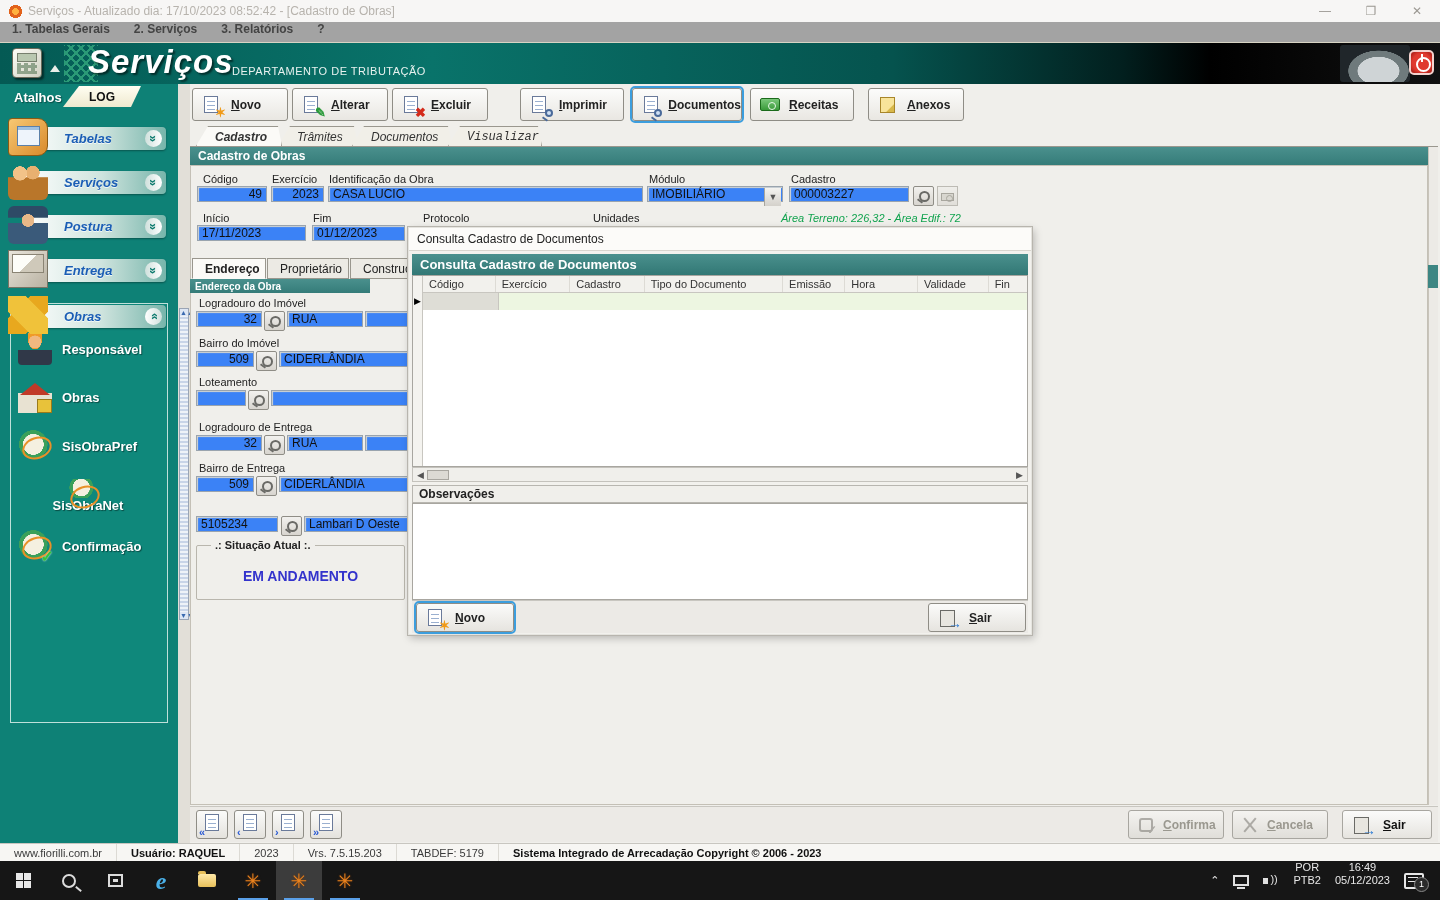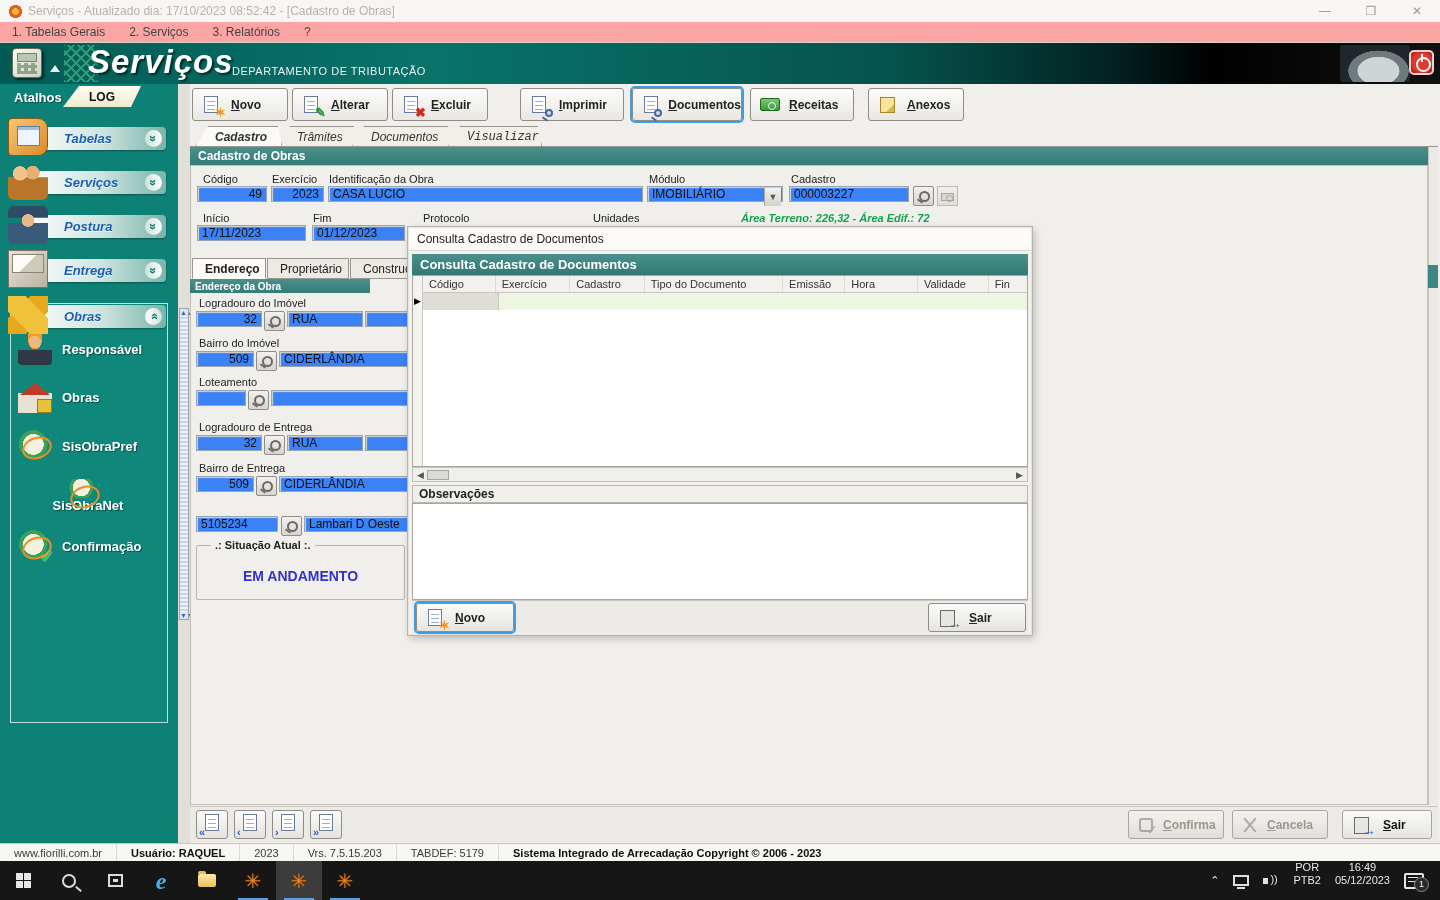--- a/index.html
+++ b/index.html
@@ -5,21 +5,21 @@
   * { margin:0; padding:0; box-sizing:border-box; font-family:"Liberation Sans", sans-serif; }
   html,body { width:1440px; height:900px; overflow:hidden; background:#d4d0c8; }
   #stage { position:relative; width:1440px; height:900px; background:#f0efeb; }
   .abs { position:absolute; }
 
   
   #titlebar { left:0; top:0; width:1440px; height:22px; background:#f7f6f5; color:#b7b3ad; font-size:12px; display:flex; align-items:center; }
   #titlebar .ticon { width:13px; height:13px; margin:0 6px 0 9px; background:radial-gradient(circle at 50% 50%, #ffb13d 0 35%, #e2621b 36% 70%, transparent 71%); border-radius:3px; }
   #win-ctrls { position:absolute; right:0; top:0; height:22px; display:flex; }
   #win-ctrls .wbtn { width:46px; height:22px; display:flex; align-items:center; justify-content:center; color:#9b9892; font-size:12px; }
-  #menubar { left:0; top:22px; width:1440px; height:21px; background:#fca5a5; border-bottom:1px solid #d8d4c4; display:flex; align-items:center; font-size:12px; color:#444; }
+  #menubar { left:0; top:22px; width:1440px; height:21px; background:#a3a3a3; border-bottom:1px solid #d8d4c4; display:flex; align-items:flex-start; font-size:12px; color:#444;font-weight:bold; }
   #menubar .mitem { padding:0 12px; }
 
   
   #banner { left:0; top:43px; width:1440px; height:41px; background:linear-gradient(90deg,#045a54 0%,#09736a 30%,#05534e 62%,#021f1e 78%,#000 84%,#111 100%); overflow:hidden; }
   #calc-icon { position:absolute; left:12px; top:5px; width:30px; height:30px; background:linear-gradient(135deg,#fdfdf6,#cfd0c2); border:1px solid #6a6a5a; border-radius:4px; box-shadow:2px 2px 2px rgba(0,0,0,.5); }
   #calc-icon::before { content:""; position:absolute; left:4px; top:4px; right:4px; height:7px; background:#b9c8b0; border:1px solid #77806e; }
   #calc-icon::after { content:""; position:absolute; left:4px; top:14px; right:4px; bottom:3px;
      background:repeating-linear-gradient(90deg,#5a7a5a 0 4px,transparent 4px 7px), repeating-linear-gradient(0deg,#5a7a5a 0 3px,transparent 3px 6px); opacity:.6; }
   #banner-tri { position:absolute; left:50px; top:22px; width:0; height:0; border-left:5px solid transparent; border-right:5px solid transparent; border-bottom:7px solid #e9efe9; }
   #lattice { position:absolute; left:64px; top:2px; width:34px; height:37px; background:repeating-linear-gradient(45deg,#2fa07a 0 2px,transparent 2px 7px),repeating-linear-gradient(-45deg,#2fa07a 0 2px,transparent 2px 7px); opacity:.9; }
@@ -93,21 +93,21 @@
   .flabel { position:absolute; font-size:11px; color:#222; }
   .fld { position:absolute; background:#3b82f6; border:1px solid #9aa4ae; box-shadow:inset 1px 1px 1px #d8d6d0; font-size:12px; color:#111; display:flex; align-items:center; padding:6px 4px; height:16px; }
   .fld.num { justify-content:flex-end; }
   .lookup { position:absolute; width:21px; height:20px; background:linear-gradient(#f2f1ee,#d8d5cf); border:1px solid #8f8d86; border-radius:2px; }
   .lookup::before { content:""; position:absolute; left:5px; top:4px; width:7px; height:7px; border:2px solid #6a6a66; border-radius:50%; }
   .lookup::after { content:""; position:absolute; left:3px; top:13px; width:6px; height:2px; background:#6a6a66; transform:rotate(35deg); }
   .cam-btn { position:absolute; width:21px; height:20px; background:linear-gradient(#efeeea,#dbd8d2); border:1px solid #a8a69e; opacity:.7; }
   .cam-btn::before { content:""; position:absolute; left:3px; top:6px; right:3px; bottom:4px; border:1px solid #8a887e; background:#cfccc4; }
   .cam-btn::after { content:""; position:absolute; left:8px; top:8px; width:5px; height:5px; border:1px solid #8a887e; border-radius:50%; }
   .dd-btn { position:absolute; width:17px; height:18px; right:1px; top:1px; background:linear-gradient(#f4f3f0,#d4d1cb); border-left:1px solid #a8a69e; color:#555; font-size:9px; display:flex; align-items:center; justify-content:center; }
-  #area-info { position:absolute; font-size:11px; font-style:italic; color:#12a34f; font-weight:bold; }
+  #area-info { position:absolute; font-size:11px; font-style:italic; color:#12a34f; font-weight:normal;margin-left:40px; }
 
   .itab { position:absolute; top:258px; height:21px; padding:0 12px; font-size:12px; color:#222; background:#eceae4; border:1px solid #9a978e; display:flex; align-items:center; }
   .itab.active { background:#fbfaf7; font-weight:bold; border-bottom:1px solid #fbfaf7; z-index:2; }
   #addr-header { left:190px; top:279px; width:180px; height:14px; background:linear-gradient(#4a908d,#357c79); color:#fff; font-weight:bold; font-size:10px; display:flex; align-items:center; padding-left:5px; }
   #situacao-box { left:196px; top:545px; width:209px; height:55px; border:1px solid #b9b6ad; border-radius:2px; background:#f0efeb; }
   #situacao-title { position:absolute; left:14px; top:-7px; background:#f0efeb; padding:0 4px; font-size:11px; font-weight:bold; color:#222; }
   #situacao-value { position:absolute; left:0; right:0; top:22px; text-align:center; font-size:14px; font-weight:bold; color:#3333cc; }
 
   
   #dialog { left:408px; top:227px; width:624px; height:408px; background:#f2f1ed; border:1px solid #9a989226; box-shadow:0 0 0 1px #b8b5ae, 2px 3px 8px rgba(0,0,0,.25); }

